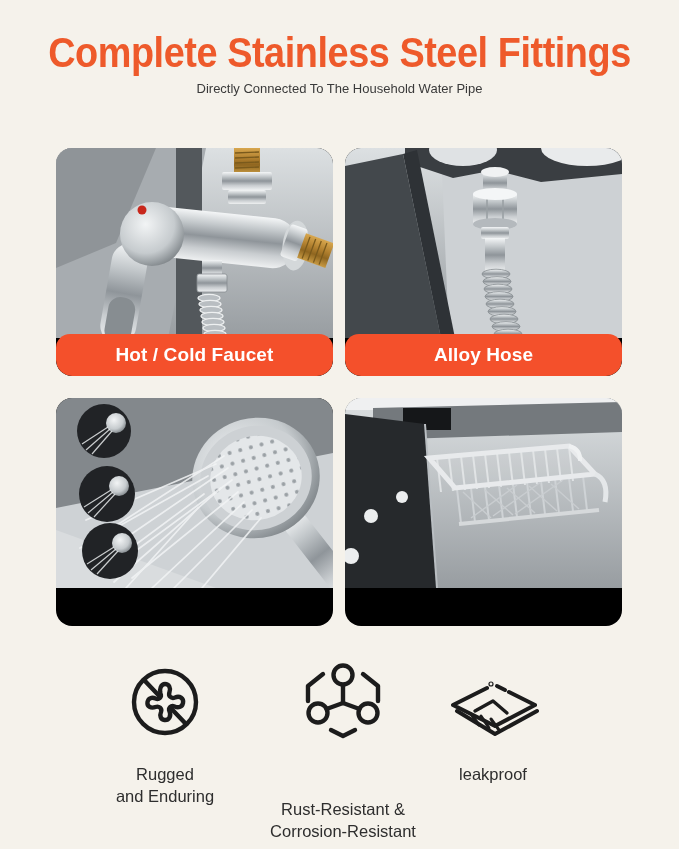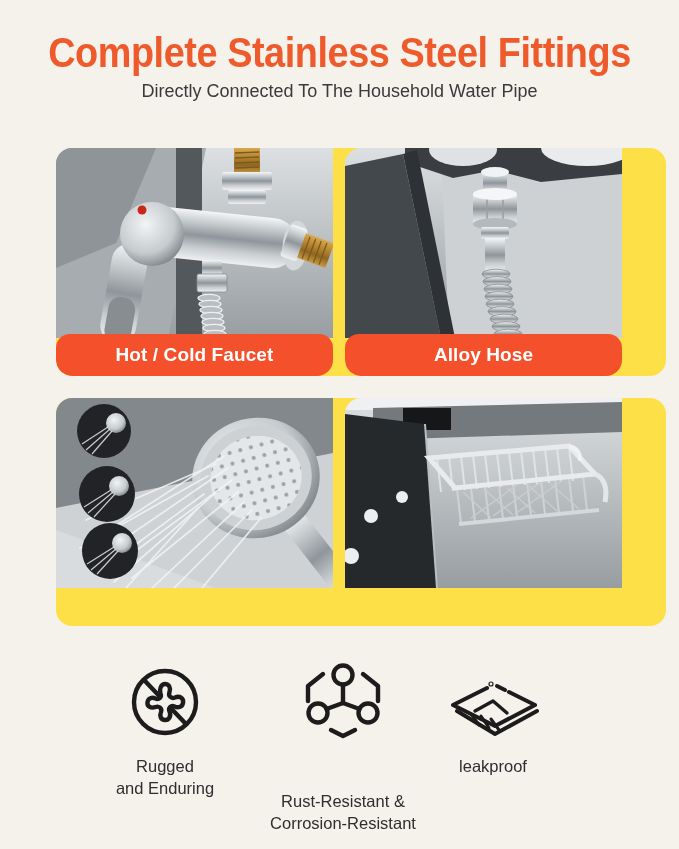--- a/index.html
+++ b/index.html
@@ -10,36 +10,36 @@
     --banner-text:#FFFFFF;
   }
   html,body{margin:0;padding:0;}
   body{background:var(--background);font-family:"Liberation Sans",sans-serif;}
   .page{position:relative;width:679px;height:849px;background:var(--background);overflow:hidden;border-radius:16px;}
 
   
   .hdr{position:absolute;top:0;left:0;right:0;text-align:center;}
   .title{margin:0;padding-top:28px;font-size:43px;line-height:1.15;font-weight:700;
          color:var(--accent-title);letter-spacing:-0.5px;transform:scaleX(0.88);transform-origin:center;}
-  .subtitle{margin:4px 0 0 0;font-size:18px;font-weight:500;color:var(--text-dark);}
+  .subtitle{margin:4px 0 0 0;font-size:13px;font-weight:500;color:var(--text-dark);}
 
   
   .grid{position:absolute;top:148px;left:56px;width:566px;
         display:grid;grid-template-columns:277px 277px;column-gap:12px;row-gap:22px;}
-  .card{position:relative;width:277px;height:228px;border-radius:16px;overflow:hidden;background:#fde047;padding-left:44px;}
+  .card{position:relative;width:277px;height:228px;border-radius:16px;overflow:hidden;background:#000000;}
   .card .photo{position:absolute;top:0;left:0;display:block;}
   .banner{position:absolute;left:0;bottom:0;width:277px;height:42px;border-radius:14px 14px 16px 16px;
           background:var(--accent-banner);display:flex;align-items:center;justify-content:center;
           color:var(--banner-text);font-size:19px;font-weight:600;letter-spacing:0.1px;}
 
   
   .features{position:absolute;top:663px;left:0;width:679px;height:150px;}
   .feature{position:absolute;display:flex;flex-direction:column;align-items:center;}
   .feature .icon-box{height:76px;display:flex;align-items:flex-end;justify-content:center;}
-  .feature .flabel{margin-top:17px;font-size:16.5px;font-weight:500;color:#2e2e2e;
+  .feature .flabel{margin-top:25px;font-size:16.5px;font-weight:500;color:#2e2e2e;
                    text-align:center;line-height:1.32;white-space:pre-line;}
   .f1{left:85px;width:160px;}
   .f2{left:245px;width:196px;gap:35px;}
   .f3{left:418px;width:150px;}
 
   .lineicon{stroke:#1c1c1c;stroke-width:4.4;fill:none;stroke-linecap:round;stroke-linejoin:round;}
 </style>
 </head>
 <body>
 

